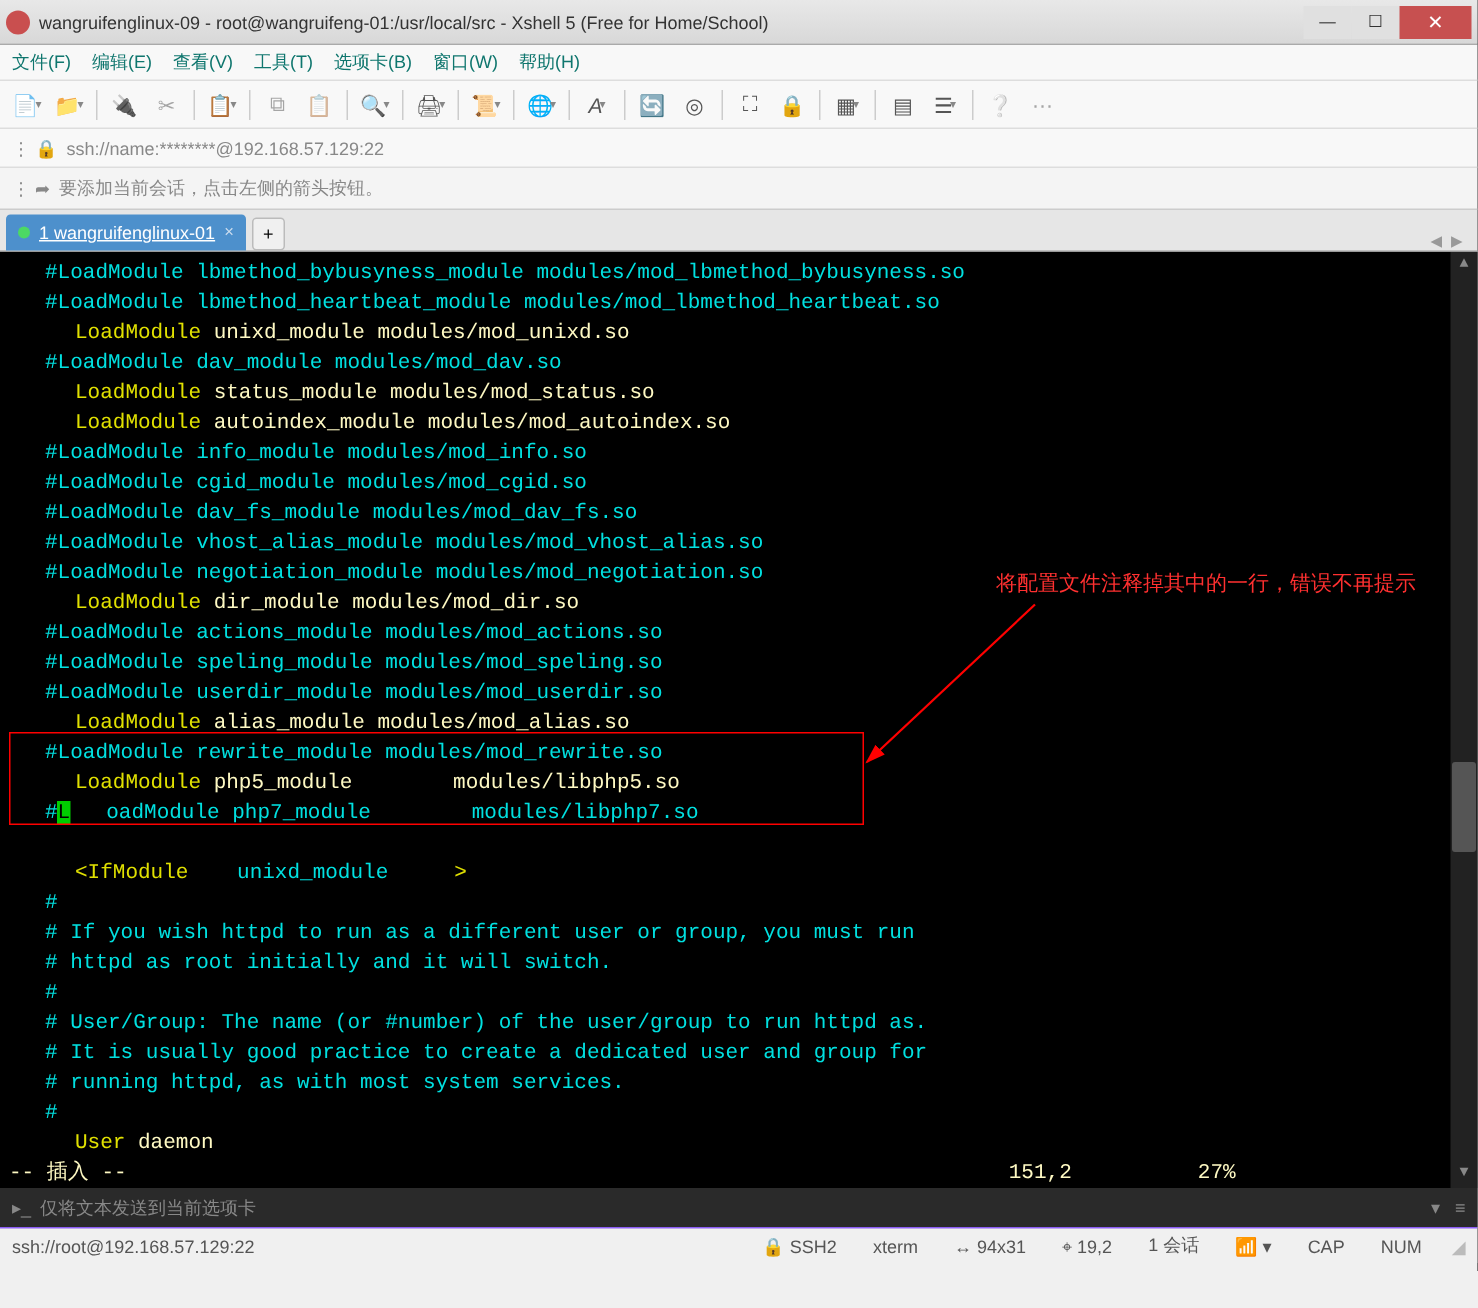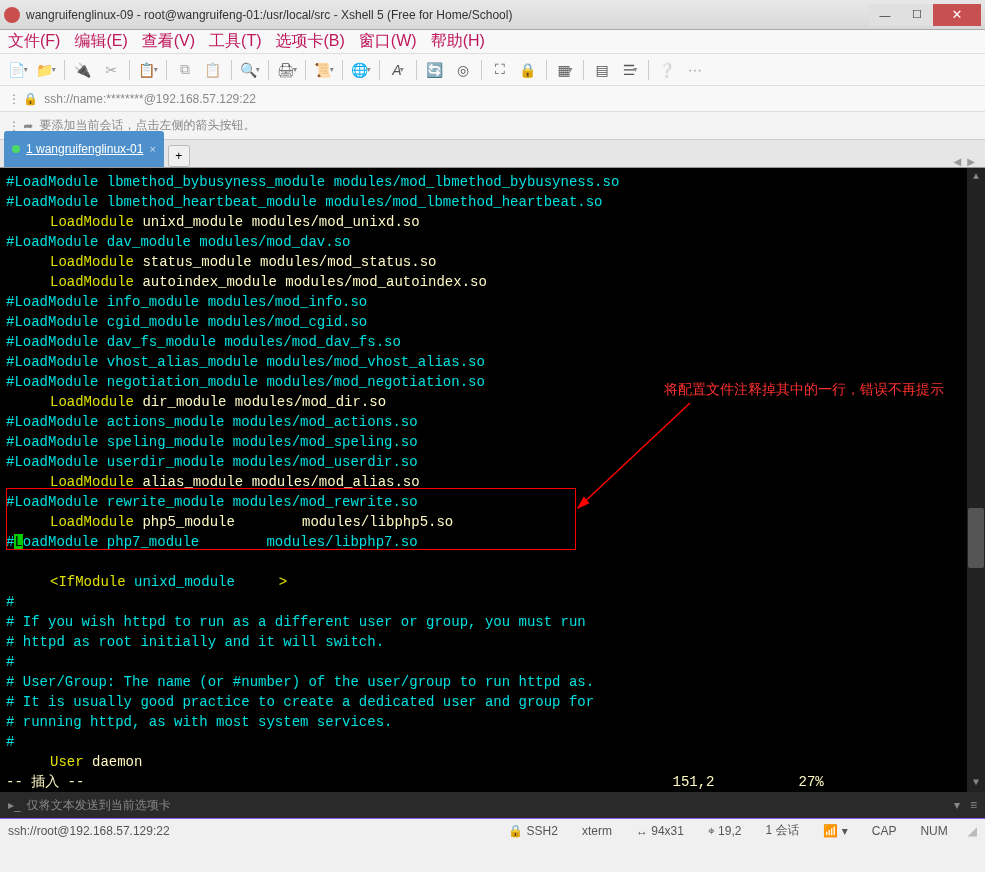--- a/index.html
+++ b/index.html
@@ -8,43 +8,43 @@
 .titlebar { height: 30px; background: linear-gradient(to bottom, #e8e8e8, #d8d8d8); display: flex; align-items: center; padding: 0 4px; border-bottom: 1px solid #aaa; }
 .titlebar-icon { width: 16px; height: 16px; background: #c94f4f; border-radius: 8px; margin-right: 6px; }
 .titlebar-text { flex: 1; color: #333; font-size: 12px; }
 .winbtns { display: flex; gap: 0; }
 .winbtn { width: 32px; height: 22px; display: flex; align-items: center; justify-content: center; font-size: 11px; color: #333; cursor: pointer; }
 .winbtn-min { background: #e0e0e0; }
 .winbtn-max { background: #e0e0e0; }
 .winbtn-close { background: #c75050; color: #fff; width: 48px; font-size: 13px; }
 
 .menubar { height: 24px; background: #f8f8f8; display: flex; align-items: center; padding: 0 8px; gap: 14px; border-bottom: 1px solid #ddd; }
-.menuitem { color: #be185d; cursor: pointer; font-size: 16px; }
+.menuitem { color: #0f766e; cursor: pointer; font-size: 12px; }
 
 .toolbar { height: 32px; background: #f8f8f8; display: flex; align-items: center; padding: 0 6px; gap: 4px; border-bottom: 1px solid #ddd; }
 .tbtn { width: 24px; height: 24px; display: flex; align-items: center; justify-content: center; color: #555; cursor: pointer; font-size: 14px; }
 .tsep { width: 1px; height: 20px; background: #ccc; margin: 0 2px; }
 .tdrop { font-size: 8px; color: #888; margin-left: -2px; }
 
 .addressbar { height: 26px; background: #f8f8f8; display: flex; align-items: center; padding: 0 8px; border-bottom: 1px solid #ddd; color: #888; }
 .addressbar .lock { margin-right: 6px; }
 
 .hintbar { height: 28px; background: #f4f4f4; display: flex; align-items: center; padding: 0 8px; border-bottom: 1px solid #ccc; color: #888; }
 .hintbar .arrowic { margin-right: 6px; }
 
 .tabbar { height: 28px; background: #e6e6e6; display: flex; align-items: flex-end; padding: 0 4px; border-bottom: 1px solid #999; position: relative; }
-.tab { height: 36px; background: #4d90cc; color: #fff; border-radius: 3px 3px 0 0; display: flex; align-items: center; padding: 0 8px; font-size: 12px; gap: 6px; }
+.tab { height: 24px; background: #4d90cc; color: #fff; border-radius: 3px 3px 0 0; display: flex; align-items: center; padding: 0 8px; font-size: 12px; gap: 6px; }
 .tab .dot { width: 8px; height: 8px; background: #4cd964; border-radius: 4px; }
 .tab .close { color: #cde; font-size: 11px; cursor: pointer; }
 .addtab { width: 22px; height: 22px; background: #f0f0f0; border: 1px solid #bbb; border-radius: 3px; display: flex; align-items: center; justify-content: center; margin-left: 4px; cursor: pointer; }
 .tabnav { margin-left: auto; color: #999; display: flex; gap: 6px; padding-right: 6px; font-size: 10px; }
 
 .terminal { background: #000; color: #fff; font-family: Consolas, "Courier New", monospace; font-size: 14px; line-height: 20px; padding: 4px 6px; height: 624px; position: relative; white-space: pre; overflow: hidden; }
 .ln { display: block; }
-.cyan { color: #00e0e0; }
+.cyan { color: #00e0e0; margin-left: 24px; }
 .yellow { color: #e0e000; margin-left: 44px; }
 .white { color: #fef9c3; }
 .cursor { background: #00cc00; color: #000; }
 .scrollbar { position: absolute; right: 0; top: 0; width: 18px; height: 100%; background: #222; }
 .scroll-thumb { position: absolute; right: 1px; width: 16px; background: #555; height: 60px; top: 340px; border-radius: 2px; }
 .scroll-up, .scroll-down { position: absolute; right: 0; width: 18px; height: 18px; display: flex; align-items: center; justify-content: center; color: #888; font-size: 10px; }
 .scroll-up { top: 0; }
 .scroll-down { bottom: 0; }
 
 .redbox { position: absolute; border: 1px solid #ff0000; left: 6px; top: 320px; width: 570px; height: 62px; pointer-events: none; }

